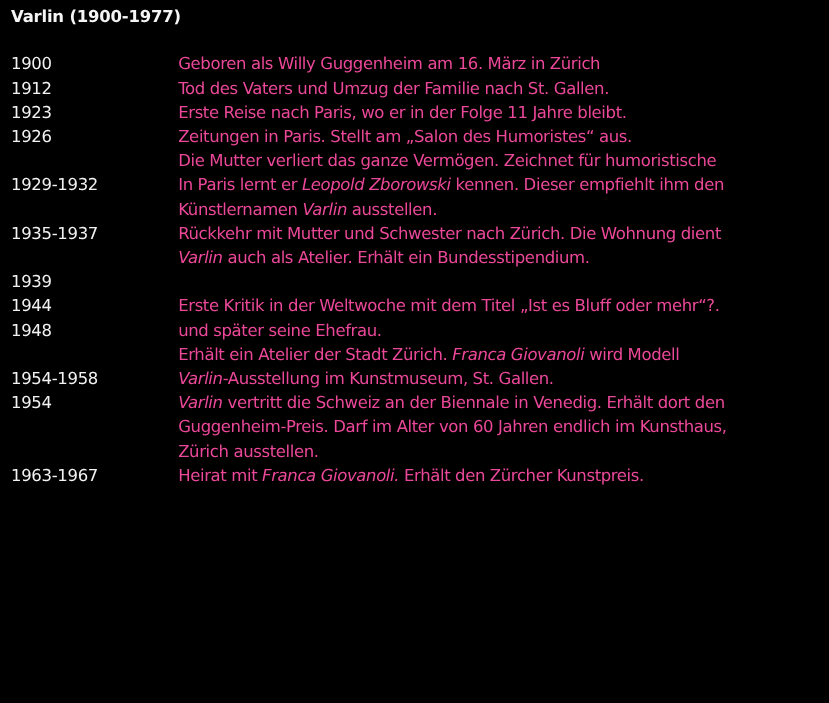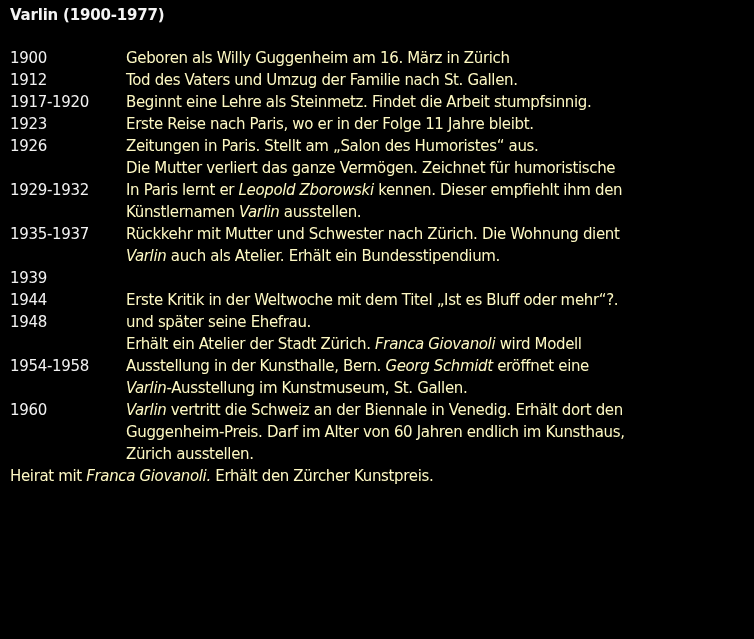--- a/index.html
+++ b/index.html
@@ -33,36 +33,37 @@
     }
     .timeline {
       position: absolute;
       left: 10px;
       top: 47px;
       width: 740px;
     }
     .entry {
       display: flex;
       align-items: flex-start;
+      gap: 36px;
     }
     .year {
       width: 116px;
       flex: 0 0 116px;
       font-size: 15px;
       line-height: 22px;
       letter-spacing: -0.3px;
       color: #f2f2f2;
       white-space: nowrap;
     }
     .text {
       flex: 1 1 auto;
       font-size: 15px;
       line-height: 22px;
       letter-spacing: -0.35px;
-      color: #fef9c3;
+      color: #ec4899;
     }
     .line {
       display: block;
       white-space: nowrap;
     }
     .line i {
     }
   </style>
 </head>
 <body>
@@ -73,26 +74,20 @@
       <div class="entry">
         <div class="year">1900</div>
         <div class="text">
           <span class="line"><span>Geboren als Willy Guggenheim am 16. März in Zürich</span></span>
         </div>
       </div>
       <div class="entry">
         <div class="year">1912</div>
         <div class="text">
           <span class="line"><span>Tod des Vaters und Umzug der Familie nach St. Gallen.</span></span>
-        </div>
-      </div>
-      <div class="entry">
-        <div class="year">1917-1920</div>
-        <div class="text">
-          <span class="line"><span>Beginnt eine Lehre als Steinmetz. Findet die Arbeit stumpfsinnig.</span></span>
         </div>
       </div>
       <div class="entry">
         <div class="year">1923</div>
         <div class="text">
           <span class="line"><span>Erste Reise nach Paris, wo er in der Folge 11 Jahre bleibt.</span></span>
         </div>
       </div>
       <div class="entry">
         <div class="year">1926</div>
@@ -127,31 +122,31 @@
       <div class="entry">
         <div class="year">1948</div>
         <div class="text">
           <span class="line"><span>und später seine Ehefrau.</span></span>
           <span class="line"><span>Erhält ein Atelier der Stadt Zürich. </span><i>Franca Giovanoli</i><span> wird Modell</span></span>
         </div>
       </div>
       <div class="entry">
         <div class="year">1954-1958</div>
         <div class="text">
-          <span class="line"><span>Ausstellung in der Kunsthalle, Bern. </span><i>Georg Schmidt</i><span> eröffnet eine</span></span>
           <span class="line"><i>Varlin</i><span>-Ausstellung im Kunstmuseum, St. Gallen.</span></span>
         </div>
       </div>
       <div class="entry">
-        <div class="year">1960</div>
+        <div class="year">1954</div>
         <div class="text">
           <span class="line"><i>Varlin</i><span> vertritt die Schweiz an der Biennale in Venedig. Erhält dort den</span></span>
           <span class="line"><span>Guggenheim-Preis. Darf im Alter von 60 Jahren endlich im Kunsthaus,</span></span>
           <span class="line"><span>Zürich ausstellen.</span></span>
         </div>
       </div>
       <div class="entry">
+        <div class="year">1963-1967</div>
         <div class="text">
           <span class="line"><span>Heirat mit </span><i>Franca Giovanoli.</i><span> Erhält den Zürcher Kunstpreis.</span></span>
         </div>
       </div>
     </div>
 </div>
 
 </body></html>

